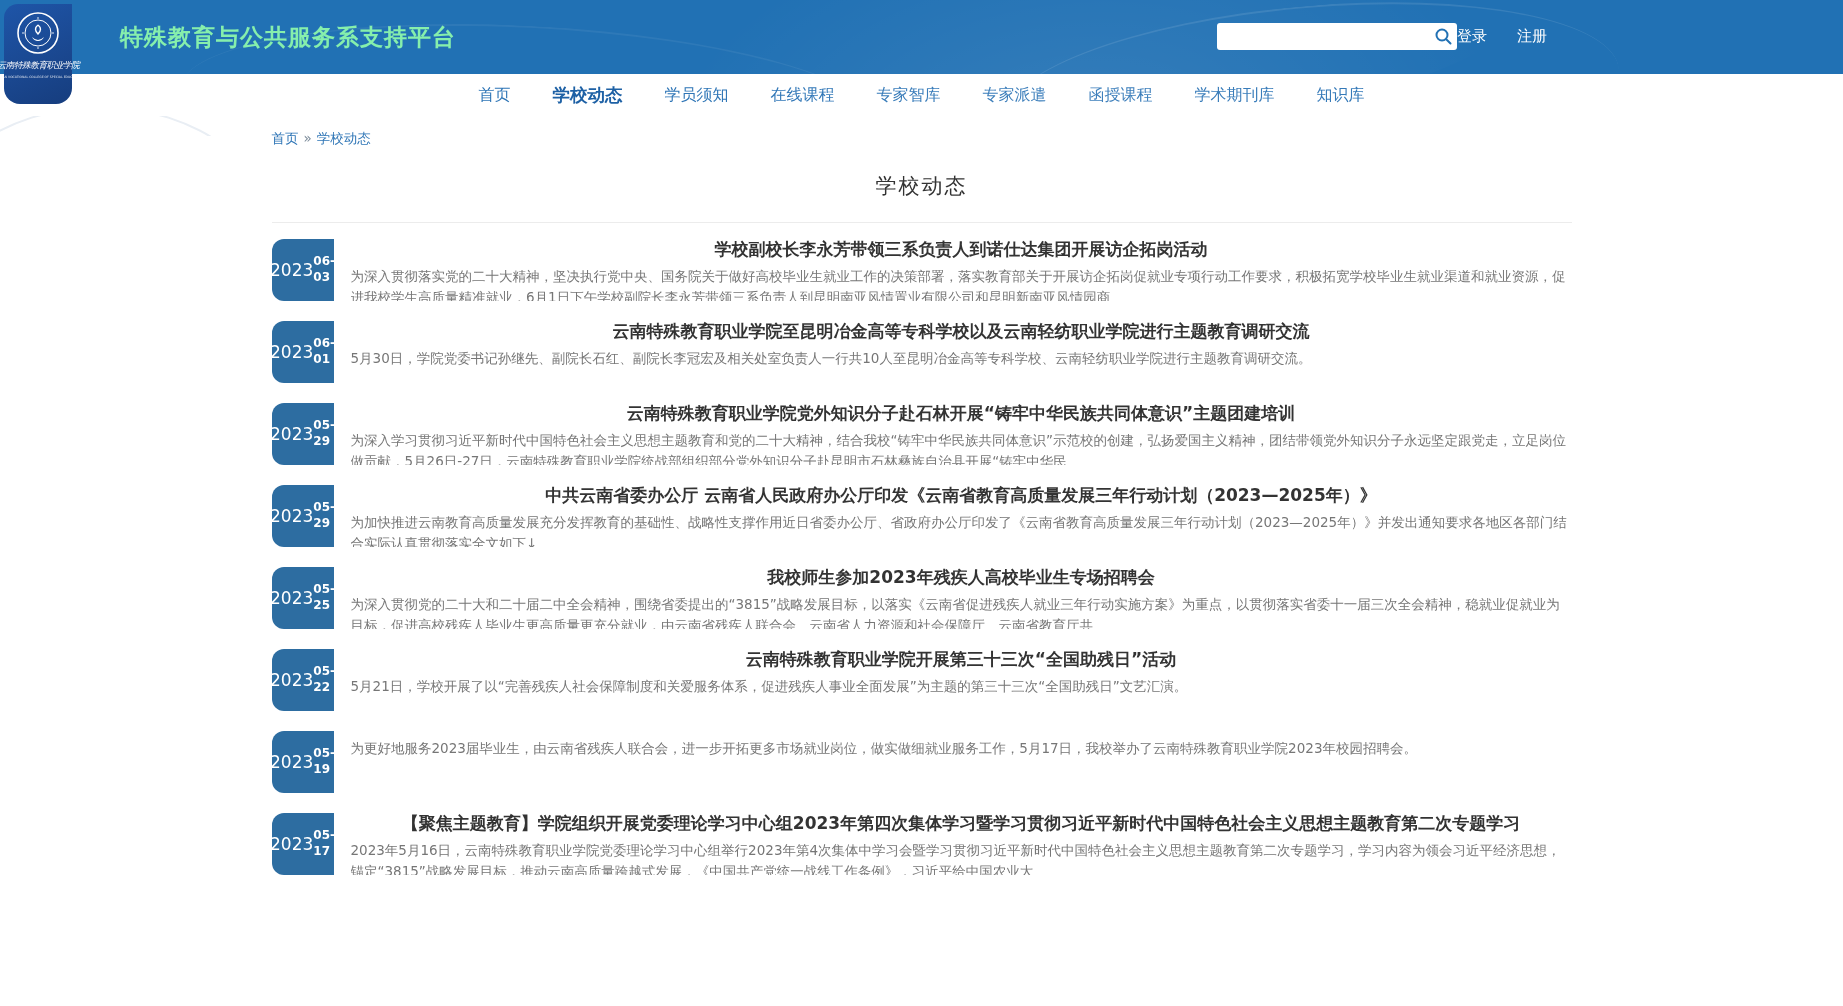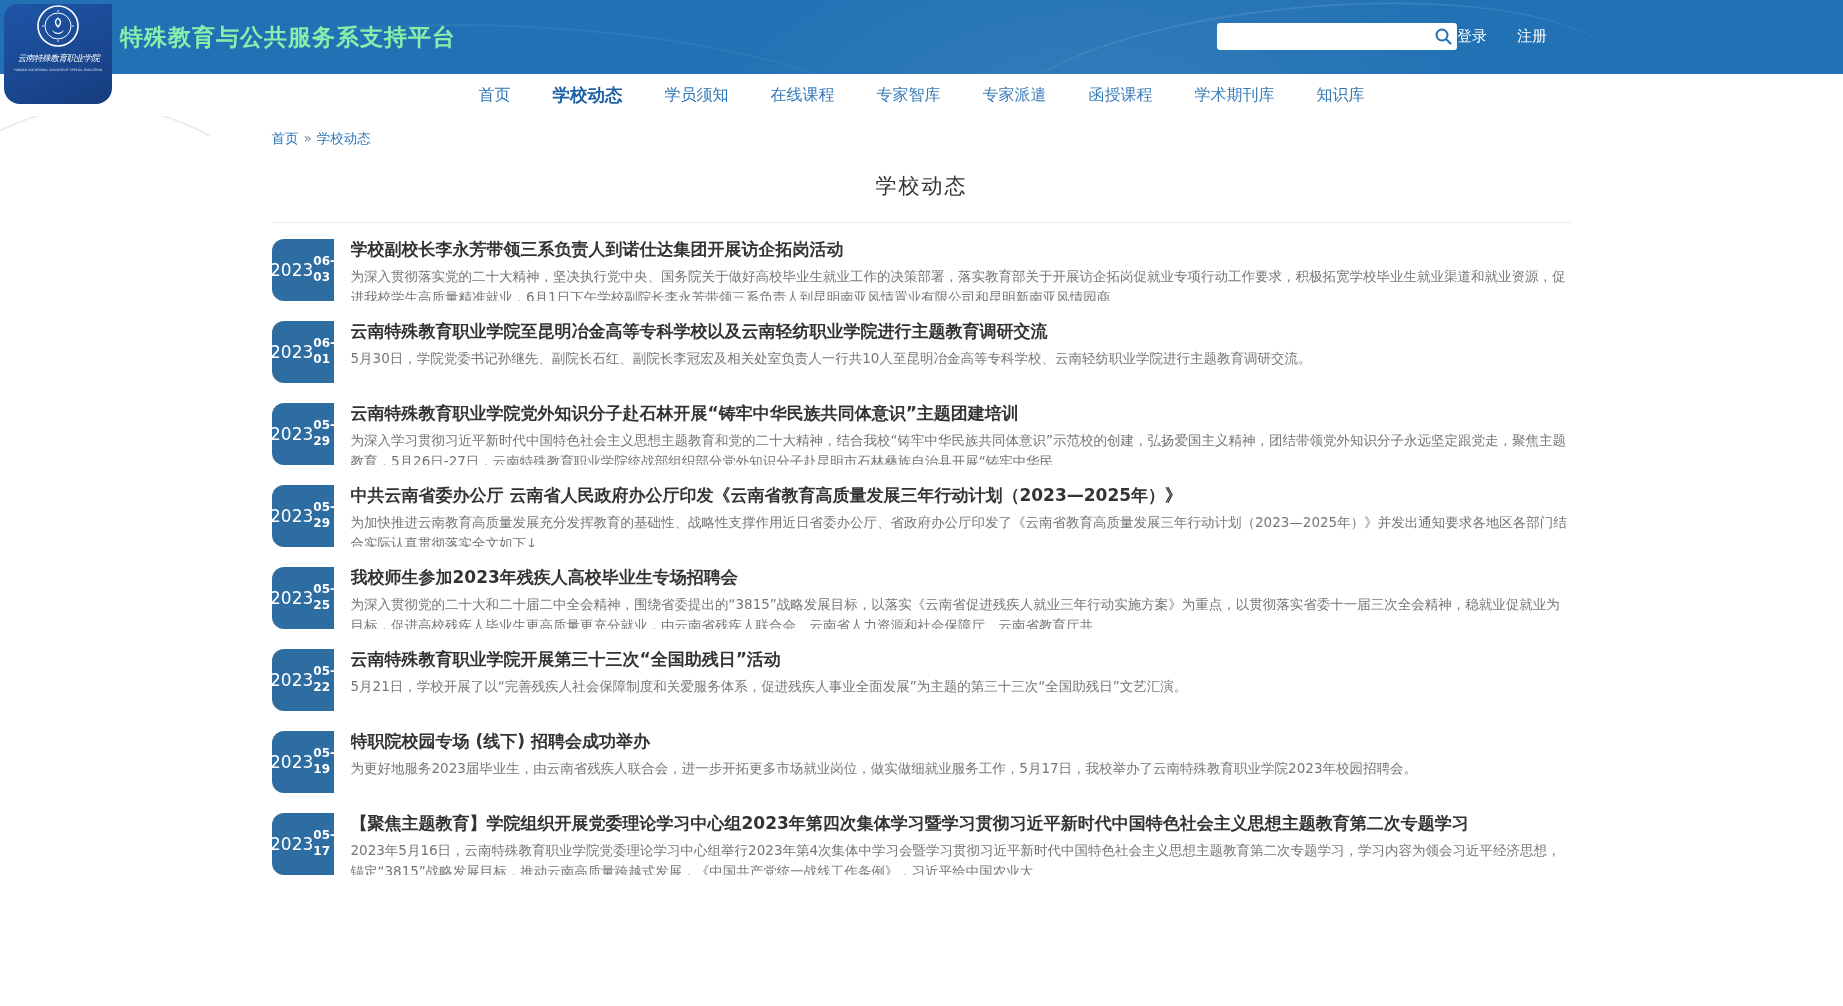--- a/index.html
+++ b/index.html
@@ -9,24 +9,24 @@
   
   .header { position: relative; height: 74px; background: #2171b4; overflow: visible; z-index: 3; }
   .hw1 { position: absolute; left: 600px; top: -120px; width: 950px; height: 260px; border-radius: 50%;
          background: radial-gradient(ellipse at 50% 95%, rgba(255,255,255,.09), transparent 62%);
          transform: rotate(-4deg); pointer-events: none; }
   .hw2 { position: absolute; left: 1000px; top: 6px; width: 620px; height: 180px; border-radius: 50%;
          border-top: 2px solid rgba(255,255,255,.10); transform: rotate(-5deg); pointer-events: none; }
   .hw3 { position: absolute; left: 180px; top: 26px; width: 700px; height: 160px; border-radius: 50%;
          border-top: 2px solid rgba(255,255,255,.06); transform: rotate(3deg); pointer-events: none; }
 
-  .logo-box { position: absolute; left: 4px; top: 4px; width: 108px; height: 100px; z-index: 6;
+  .logo-box { position: absolute; left: 4px; top: 4px; width: 68px; height: 100px; z-index: 6;
     background: linear-gradient(155deg, #1e55a8 0%, #1a478f 60%, #163d7e 100%);
     border-radius: 14px 0 16px 16px;
-    display: flex; flex-direction: column; align-items: center; cursor: pointer; }
+    display: flex; flex-direction: column; align-items: center; padding-top: 7px; cursor: pointer; }
   .emblem { width: 44px; height: 44px; }
   .logo-zh { color: #fff; font-size: 9px; letter-spacing: -0.5px; white-space: nowrap;
     margin-top: 4px; font-style: italic; transform: scale(.96); }
   .logo-en { color: rgba(255,255,255,.85); font-size: 6px; white-space: nowrap;
     transform: scale(.52); transform-origin: center; margin-top: 1px; }
   .arc-wrap { position: absolute; left: 0; top: 98px; width: 235px; height: 38px; overflow: hidden; z-index: 1; }
   .arc { width: 360px; height: 280px; border: 2px solid #e9eef4; border-radius: 50%;
          margin-left: -80px; margin-top: 8px; background: #fff; }
 
   .site-title { position: absolute; left: 120px; top: 22px; color: #86efac; font-size: 23px;
@@ -58,21 +58,21 @@
 
   .news-list { border-top: 1px solid #ececec; padding-top: 16px; }
   .news-item { display: flex; height: 62px; margin-bottom: 20px; }
   .date-badge { width: 62px; min-width: 62px; height: 62px; background: #2d6da1; color: #fff;
     border-radius: 12px 0 0 12px; display: flex; align-items: center;
     justify-content: center; line-height: 1.3; }
   .date-year { font-size: 17px; }
   .date-md { font-size: 12px; font-weight: bold; }
   .news-body { margin-left: 17px; flex: 1; overflow: hidden; }
   .news-title { font-size: 17px; font-weight: bold; color: #333; line-height: 1.2;
-    white-space: nowrap; overflow: hidden; text-overflow: clip; cursor: pointer; }
+    white-space: nowrap; overflow: hidden; text-overflow: clip; cursor: pointer; text-align: center; }
   .news-summary { margin-top: 7px; font-size: 13.5px; color: #767676; line-height: 21px;
     display: -webkit-box; -webkit-line-clamp: 2; -webkit-box-orient: vertical; overflow: hidden; }
 </style>
 </head>
 <body>
 
 <div class="header">
   <div class="hw1"></div>
   <div class="hw2"></div>
   <div class="hw3"></div>
@@ -157,21 +157,21 @@
       </div>
     </div>
 
     <div class="news-item">
       <div class="date-badge">
         <span class="date-year">2023</span>
         <span class="date-md">05-29</span>
       </div>
       <div class="news-body">
         <div class="news-title">云南特殊教育职业学院党外知识分子赴石林开展“铸牢中华民族共同体意识”主题团建培训</div>
-        <div class="news-summary">为深入学习贯彻习近平新时代中国特色社会主义思想主题教育和党的二十大精神，结合我校“铸牢中华民族共同体意识”示范校的创建，弘扬爱国主义精神，团结带领党外知识分子永远坚定跟党走，聚焦主题教育，5月26日-27日，云南特殊教育职业学院统战部组织部分党外知识分子赴昆明市石林彝族自治县开展“铸牢中华民</div>
+        <div class="news-summary">为深入学习贯彻习近平新时代中国特色社会主义思想主题教育和党的二十大精神，结合我校“铸牢中华民族共同体意识”示范校的创建，弘扬爱国主义精神，团结带领党外知识分子永远坚定跟党走，立足岗位做贡献，5月26日-27日，云南特殊教育职业学院统战部组织部分党外知识分子赴昆明市石林彝族自治县开展“铸牢中华民</div>
       </div>
     </div>
 
     <div class="news-item">
       <div class="date-badge">
         <span class="date-year">2023</span>
         <span class="date-md">05-29</span>
       </div>
       <div class="news-body">
         <div class="news-title">中共云南省委办公厅 云南省人民政府办公厅印发《云南省教育高质量发展三年行动计划（2023—2025年）》</div>
@@ -200,21 +200,20 @@
         <div class="news-summary">5月21日，学校开展了以“完善残疾人社会保障制度和关爱服务体系，促进残疾人事业全面发展”为主题的第三十三次“全国助残日”文艺汇演。</div>
       </div>
     </div>
 
     <div class="news-item">
       <div class="date-badge">
         <span class="date-year">2023</span>
         <span class="date-md">05-19</span>
       </div>
       <div class="news-body">
-        <div class="news-title">特职院校园专场 (线下) 招聘会成功举办</div>
         <div class="news-summary">为更好地服务2023届毕业生，由云南省残疾人联合会，进一步开拓更多市场就业岗位，做实做细就业服务工作，5月17日，我校举办了云南特殊教育职业学院2023年校园招聘会。</div>
       </div>
     </div>
 
     <div class="news-item">
       <div class="date-badge">
         <span class="date-year">2023</span>
         <span class="date-md">05-17</span>
       </div>
       <div class="news-body">

